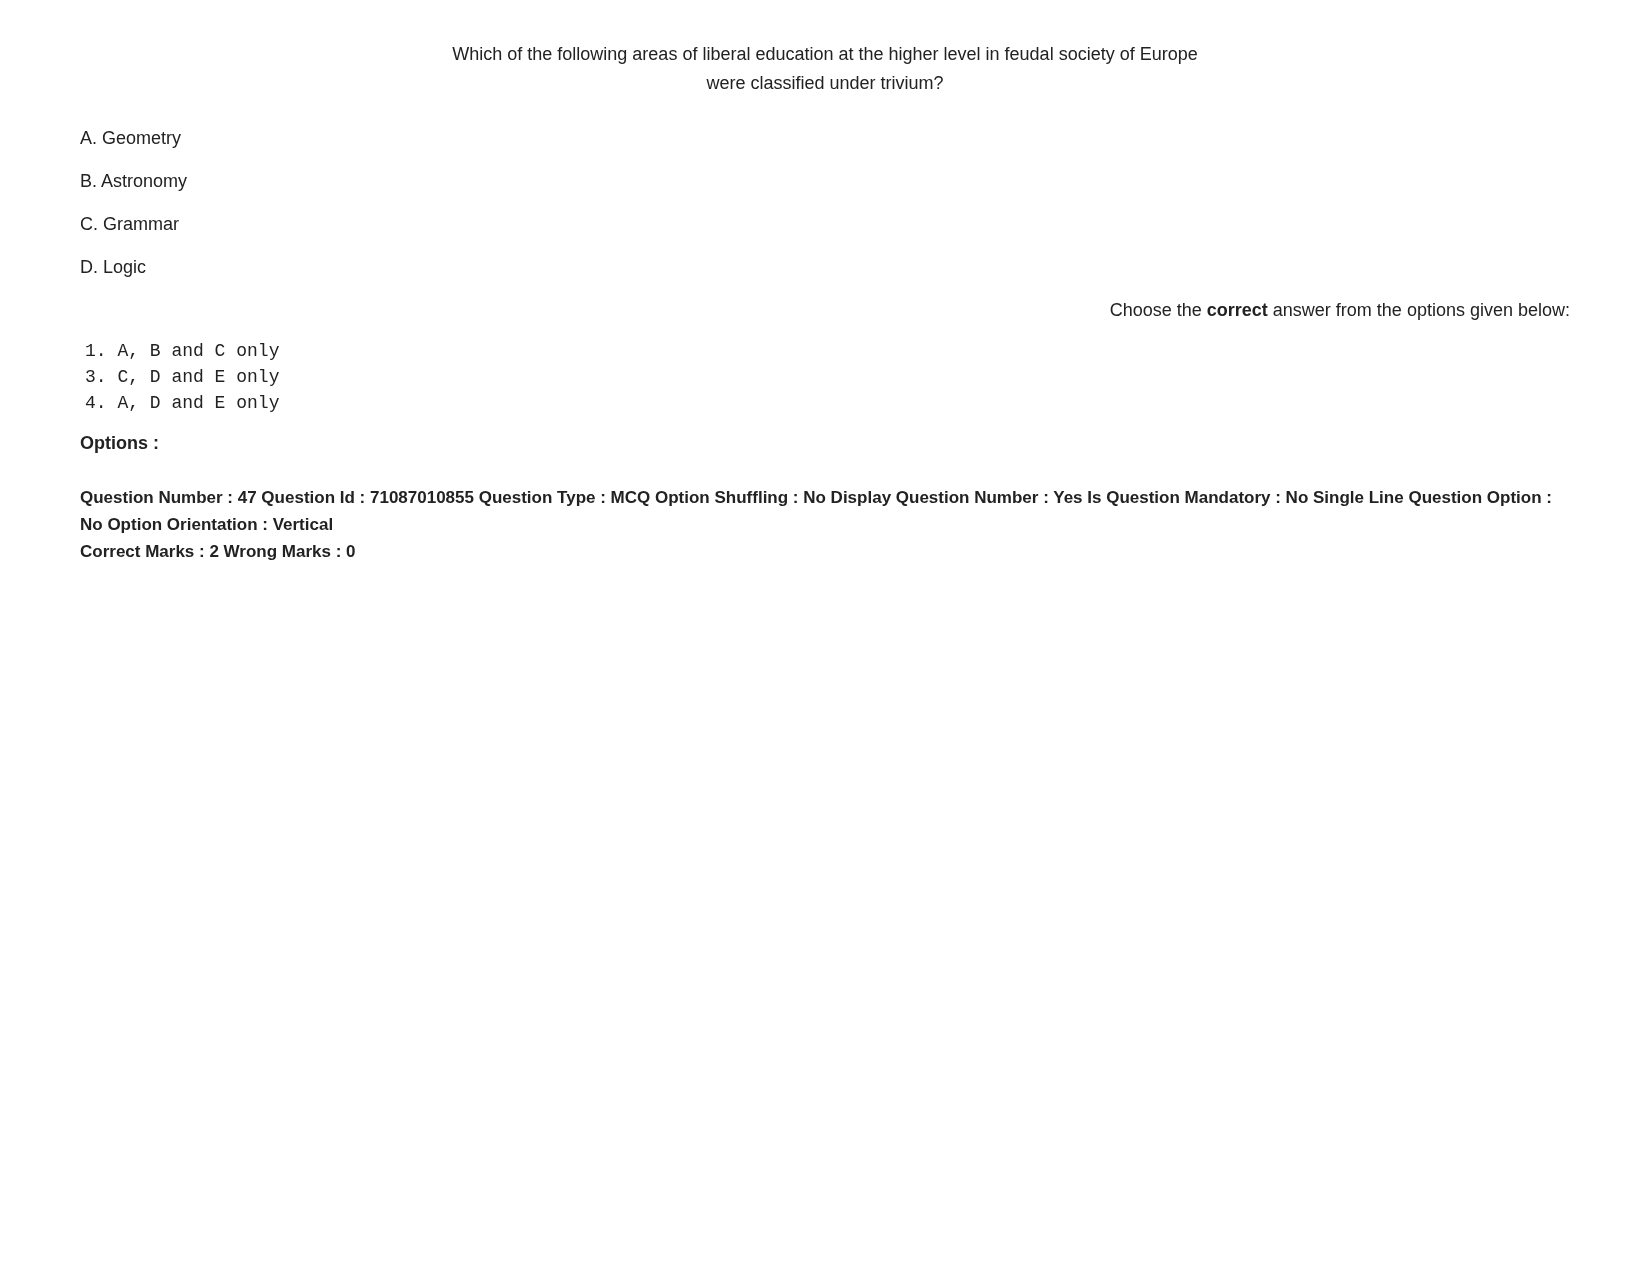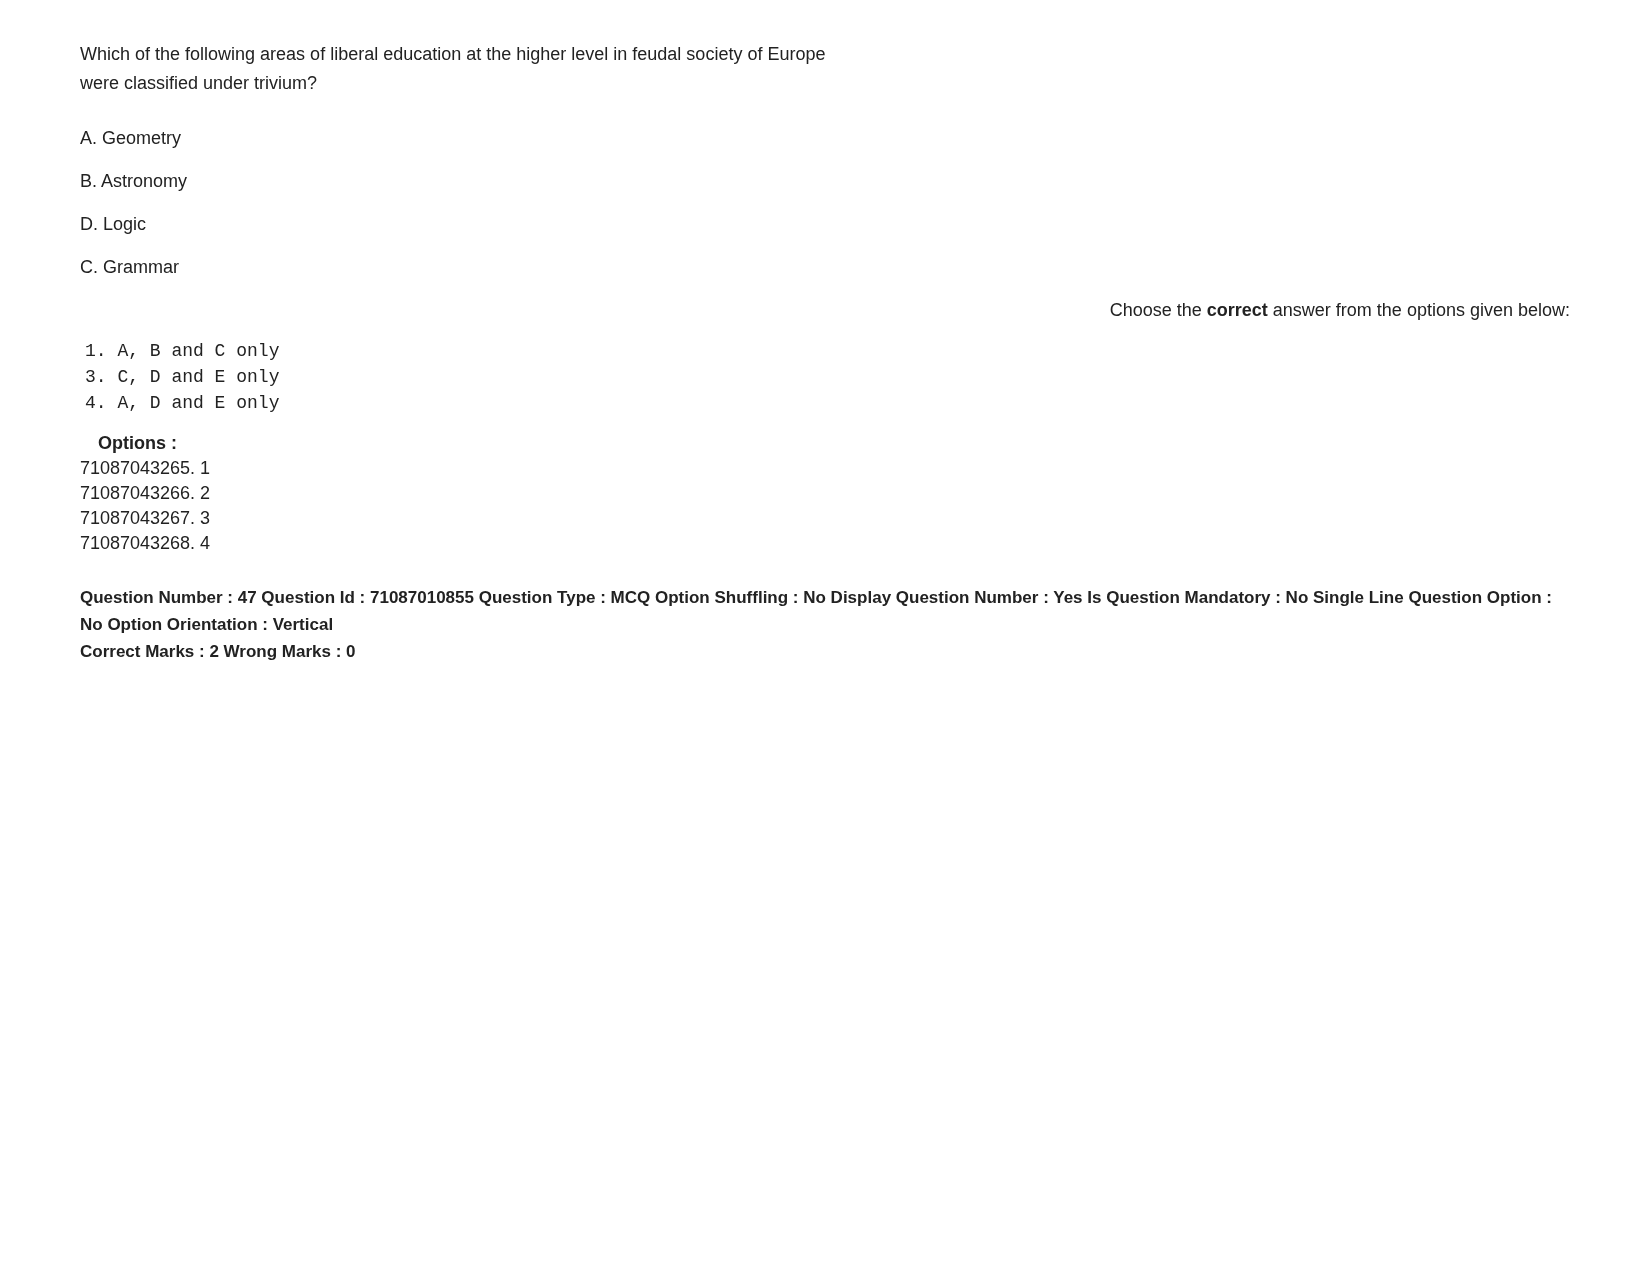--- a/index.html
+++ b/index.html
@@ -15,20 +15,21 @@
       font-family: Arial, sans-serif;
       font-size: 18px;
       color: #222222;
       padding: 40px 80px;
     }
 
     .question-text {
       margin-bottom: 30px;
       line-height: 1.6;
       font-size: 18px;
+      text-align: center;
     }
 
     .option-item {
       margin-bottom: 22px;
       font-size: 18px;
     }
 
     .choose-text {
       margin-bottom: 20px;
       font-size: 18px;
@@ -43,21 +44,20 @@
     .answer-option {
       font-size: 18px;
       margin-bottom: 6px;
       padding-left: 5px;
     }
 
     .options-label {
       font-weight: bold;
       font-size: 18px;
       margin-bottom: 4px;
-      margin-left: 18px;
     }
 
     .option-code {
       font-size: 18px;
       margin-bottom: 4px;
     }
 
     .meta-info {
       margin-top: 30px;
       font-weight: bold;
@@ -77,45 +77,39 @@
 
   <div class="option-item">
     <span>A. Geometry</span>
   </div>
 
   <div class="option-item">
     <span>B. Astronomy</span>
   </div>
 
   <div class="option-item">
-    <span>D. Logic</span>
+    <span>C. Grammar</span>
   </div>
 
   <div class="option-item">
-    <span>C. Grammar</span>
+    <span>D. Logic</span>
   </div>
 
 
   <div class="choose-text">
     <span>Choose the </span><strong>correct</strong><span> answer from the options given below:</span>
   </div>
 
   <div class="answer-options">
     <div class="answer-option">1. A, B and C only</div>
     <div class="answer-option">3. C, D and E only</div>
     <div class="answer-option">4. A, D and E only</div>
   </div>
 
   <div class="options-label">Options :</div>
 
-  <div>
-    <div class="option-code">71087043265. 1</div>
-    <div class="option-code">71087043266. 2</div>
-    <div class="option-code">71087043267. 3</div>
-    <div class="option-code">71087043268. 4</div>
-  </div>
 
   <div class="meta-info">
     <div>Question Number : 47 Question Id : 71087010855 Question Type : MCQ Option Shuffling : No Display Question Number : Yes Is Question Mandatory : No Single Line Question Option : No Option Orientation : Vertical</div>
     <div>Correct Marks : 2 Wrong Marks : 0</div>
   </div>
 
 </div>
 
 </body></html>

